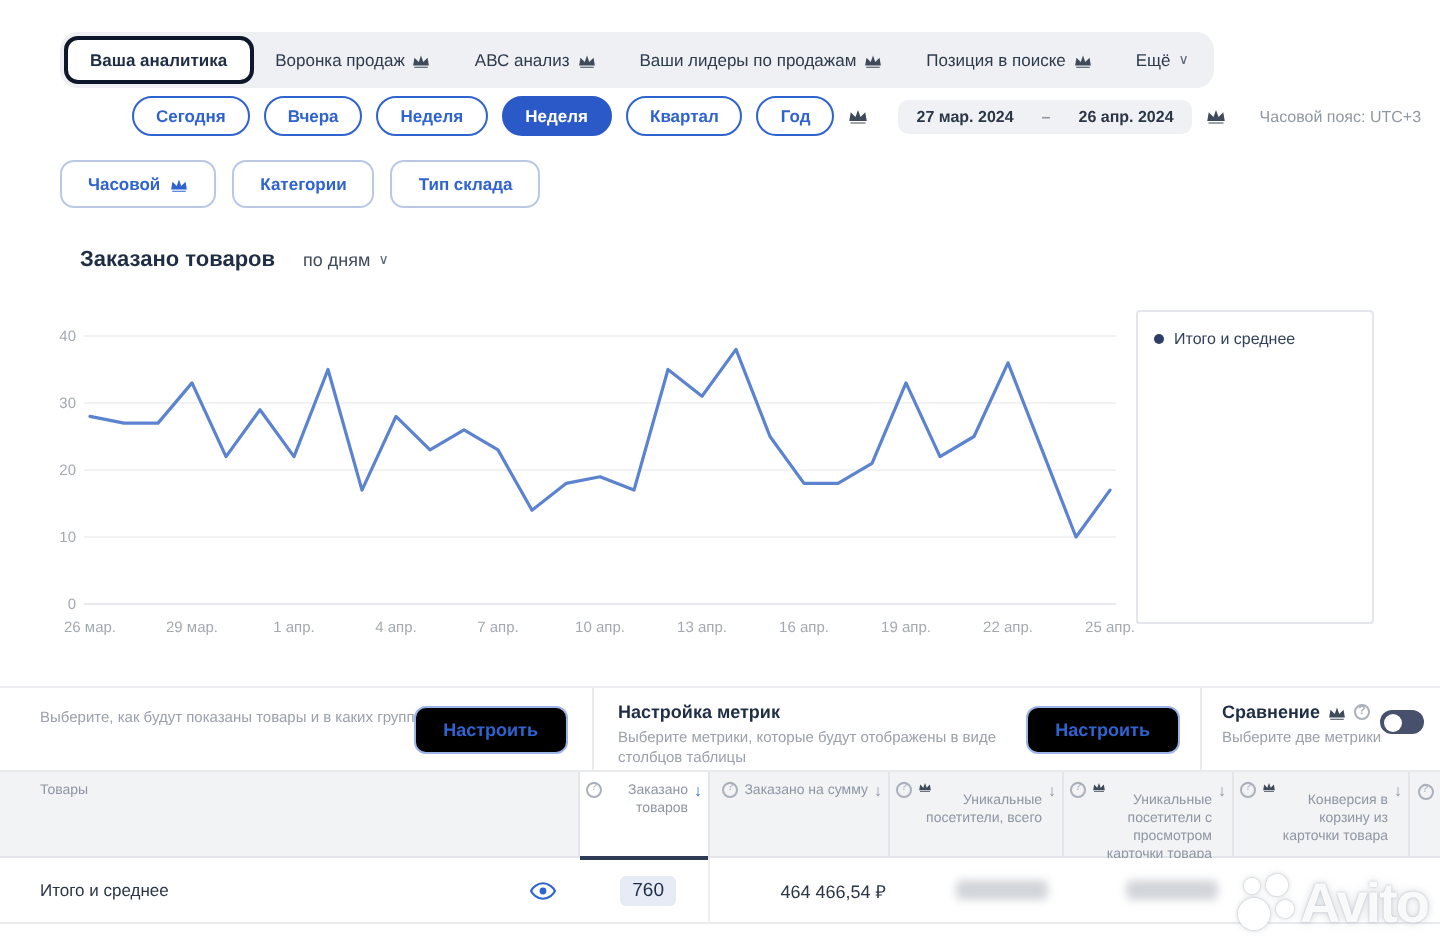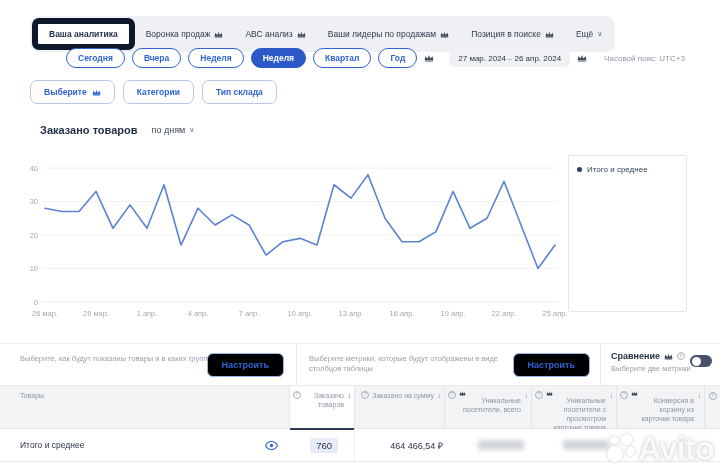--- a/index.html
+++ b/index.html
@@ -4,29 +4,29 @@
 <style>
   * { box-sizing: border-box; margin: 0; padding: 0; }
   html,body { background:#fff; }
   body { font-family: "Liberation Sans", sans-serif; }
   .page { position:relative; width:720px; height:468px; background:#fff; overflow:hidden; color:#2b3647; }
 
   
   .tabs-row { position:absolute; left:30px; top:16px; display:flex; align-items:center; }
   .tabs-strip { display:flex; align-items:center; background:#eef0f4; border-radius:9px; padding:2px; }
   .tab { display:flex; align-items:center; gap:4px; padding:5px 11px; font-size:8.5px; color:#2f3b4c; border-radius:7px; white-space:nowrap; cursor:pointer; }
-  .tab.active { background:#fff; border:6px solid #0f172a; color:#1f2d45; font-weight:bold; }
+  .tab.active { background:#fff; border:2px solid #0f172a; color:#1f2d45; font-weight:bold; }
   .crown svg { display:block; }
   .chev { font-size:7px; color:#5a6575; }
 
   
   .period-row { position:absolute; left:30px; top:48px; display:flex; align-items:center; gap:7px;padding-left:36px; }
   .pill { padding:4px 11px; font-size:8.5px; color:#2f63d0; font-weight:bold; background:#fff; border:1px solid #2f63d0; border-radius:12px; white-space:nowrap; cursor:pointer; }
   .pill.active { background:#2b59c8; color:#fff; border-color:#2b59c8; }
-  .date-range { display:flex; align-items:center; gap:2px; background:#f0f1f4; border-radius:5px; padding:4px 9px; font-size:8px; font-weight:normal; color:#2b3647; margin-left:8px; white-space:nowrap; cursor:pointer;justify-content:flex-end; }
+  .date-range { display:flex; align-items:center; gap:14px; background:#f0f1f4; border-radius:5px; padding:4px 9px; font-size:8px; font-weight:bold; color:#2b3647; margin-left:8px; white-space:nowrap; cursor:pointer;justify-content:flex-end; }
   .tz { font-size:8px; color:#8f98a3; margin-left:10px; white-space:nowrap; }
 
   
   .filter-row { position:absolute; left:30px; top:80px; display:flex; gap:8px; }
   .filter-btn { display:flex; align-items:center; gap:5px; padding:6px 13px; font-size:8.5px; font-weight:bold; color:#2f63d0; background:#fff; border:1px solid #b9c8e4; border-radius:7px; cursor:pointer; white-space:nowrap; }
 
   
   .chart-title-row { position:absolute; left:40px; top:124px; display:flex; align-items:center; gap:14px; }
   .chart-title { font-size:11px; font-weight:bold; color:#1f2d45; }
   .granularity { display:flex; align-items:center; gap:4px; font-size:9px; color:#3f4a5a; cursor:pointer; }
@@ -74,21 +74,21 @@
   .td-ordered { width:65px; position:relative; height:100%; display:flex; align-items:center; justify-content:flex-end; padding-right:16px; border-right:1px solid #eceef1; }
   .td-ordered::before { content:""; position:absolute; left:0; top:-1px; width:100%; height:2px; background:#2e3b55; }
   .val-chip { background:#e7ebf5; border-radius:3px; padding:2px 6px; font-size:9.5px; color:#1f2d45; }
   .td-sum { width:90px; text-align:right; font-size:9px; color:#2b3647; padding-right:2px; }
   .td-blur { width:87px; display:flex; justify-content:flex-end; padding-right:8px; }
   .td-blur2 { width:85px; display:flex; justify-content:flex-end; padding-right:8px; }
   .blur-chip { width:46px; height:10px; background:#c3c7ce; border-radius:3px; filter:blur(2px); opacity:.75; }
 
   
   .watermark { position:absolute; right:6px; bottom:0px; display:flex; align-items:center; gap:2px; pointer-events:none; }
-  .wm-text { font-size:33px; font-weight:bold; letter-spacing:-1px; color:rgba(255,255,255,0.92); text-shadow:0 0 1px rgba(170,176,186,0.9), 0 0 4px rgba(170,176,186,0.55); }
+  .wm-text { font-size:28px; font-weight:bold; letter-spacing:-1px; color:rgba(255,255,255,0.92); text-shadow:0 0 1px rgba(170,176,186,0.9), 0 0 4px rgba(170,176,186,0.55); }
   .wm-logo { position:relative; width:30px; height:30px; }
   .wm-logo i { position:absolute; border-radius:50%; background:rgba(255,255,255,0.92); box-shadow:0 0 1px rgba(170,176,186,0.9), 0 0 3px rgba(170,176,186,0.5); }
 </style>
 </head>
 <body>
 
 <div class="page">
 
   <div class="tabs-row">
     <div class="tabs-strip">
@@ -154,21 +154,21 @@
     <span class="crown">
         <svg width="10" height="8" viewBox="0 0 16 12">
           <path d="M1 10 L2.2 3 L6 6.8 L8 1.2 L10 6.8 L13.8 3 L15 10 Z M2 11.2 h12 v0.8 h-12 Z" fill="#3f4a5a"></path>
         </svg>
       </span>
     <span class="tz">Часовой пояс: UTC+3</span>
   </div>
 
   <div class="filter-row">
     <div class="filter-btn">
-        <span>Выберите</span>
+        <span>Часовой</span>
         <span class="crown">
           <svg width="9" height="7" viewBox="0 0 16 12">
             <path d="M1 10 L2.2 3 L6 6.8 L8 1.2 L10 6.8 L13.8 3 L15 10 Z M2 11.2 h12 v0.8 h-12 Z" fill="#2f63d0"></path>
           </svg>
         </span>
       </div>
     <div class="filter-btn">
         <span>Категории</span>
       </div>
     <div class="filter-btn">
@@ -216,20 +216,21 @@
       </div>
     </div>
   </div>
 
   <div class="settings-band">
     <div class="settings-col grouping">
       <div class="settings-sub">Выберите, как будут показаны товары и в каких группах</div>
       <button class="configure-btn">Настроить</button>
     </div>
     <div class="settings-col metrics">
+      <div class="settings-title">Настройка метрик</div>
       <div class="settings-sub" style="max-width:195px;">Выберите метрики, которые будут отображены в виде столбцов таблицы</div>
       <button class="configure-btn">Настроить</button>
     </div>
     <div class="settings-col compare">
       <div class="settings-title">
         <span>Сравнение</span>
         <span class="crown">
             <svg width="9" height="7" viewBox="0 0 16 12">
               <path d="M1 10 L2.2 3 L6 6.8 L8 1.2 L10 6.8 L13.8 3 L15 10 Z M2 11.2 h12 v0.8 h-12 Z" fill="#3f4a5a"></path>
             </svg>

